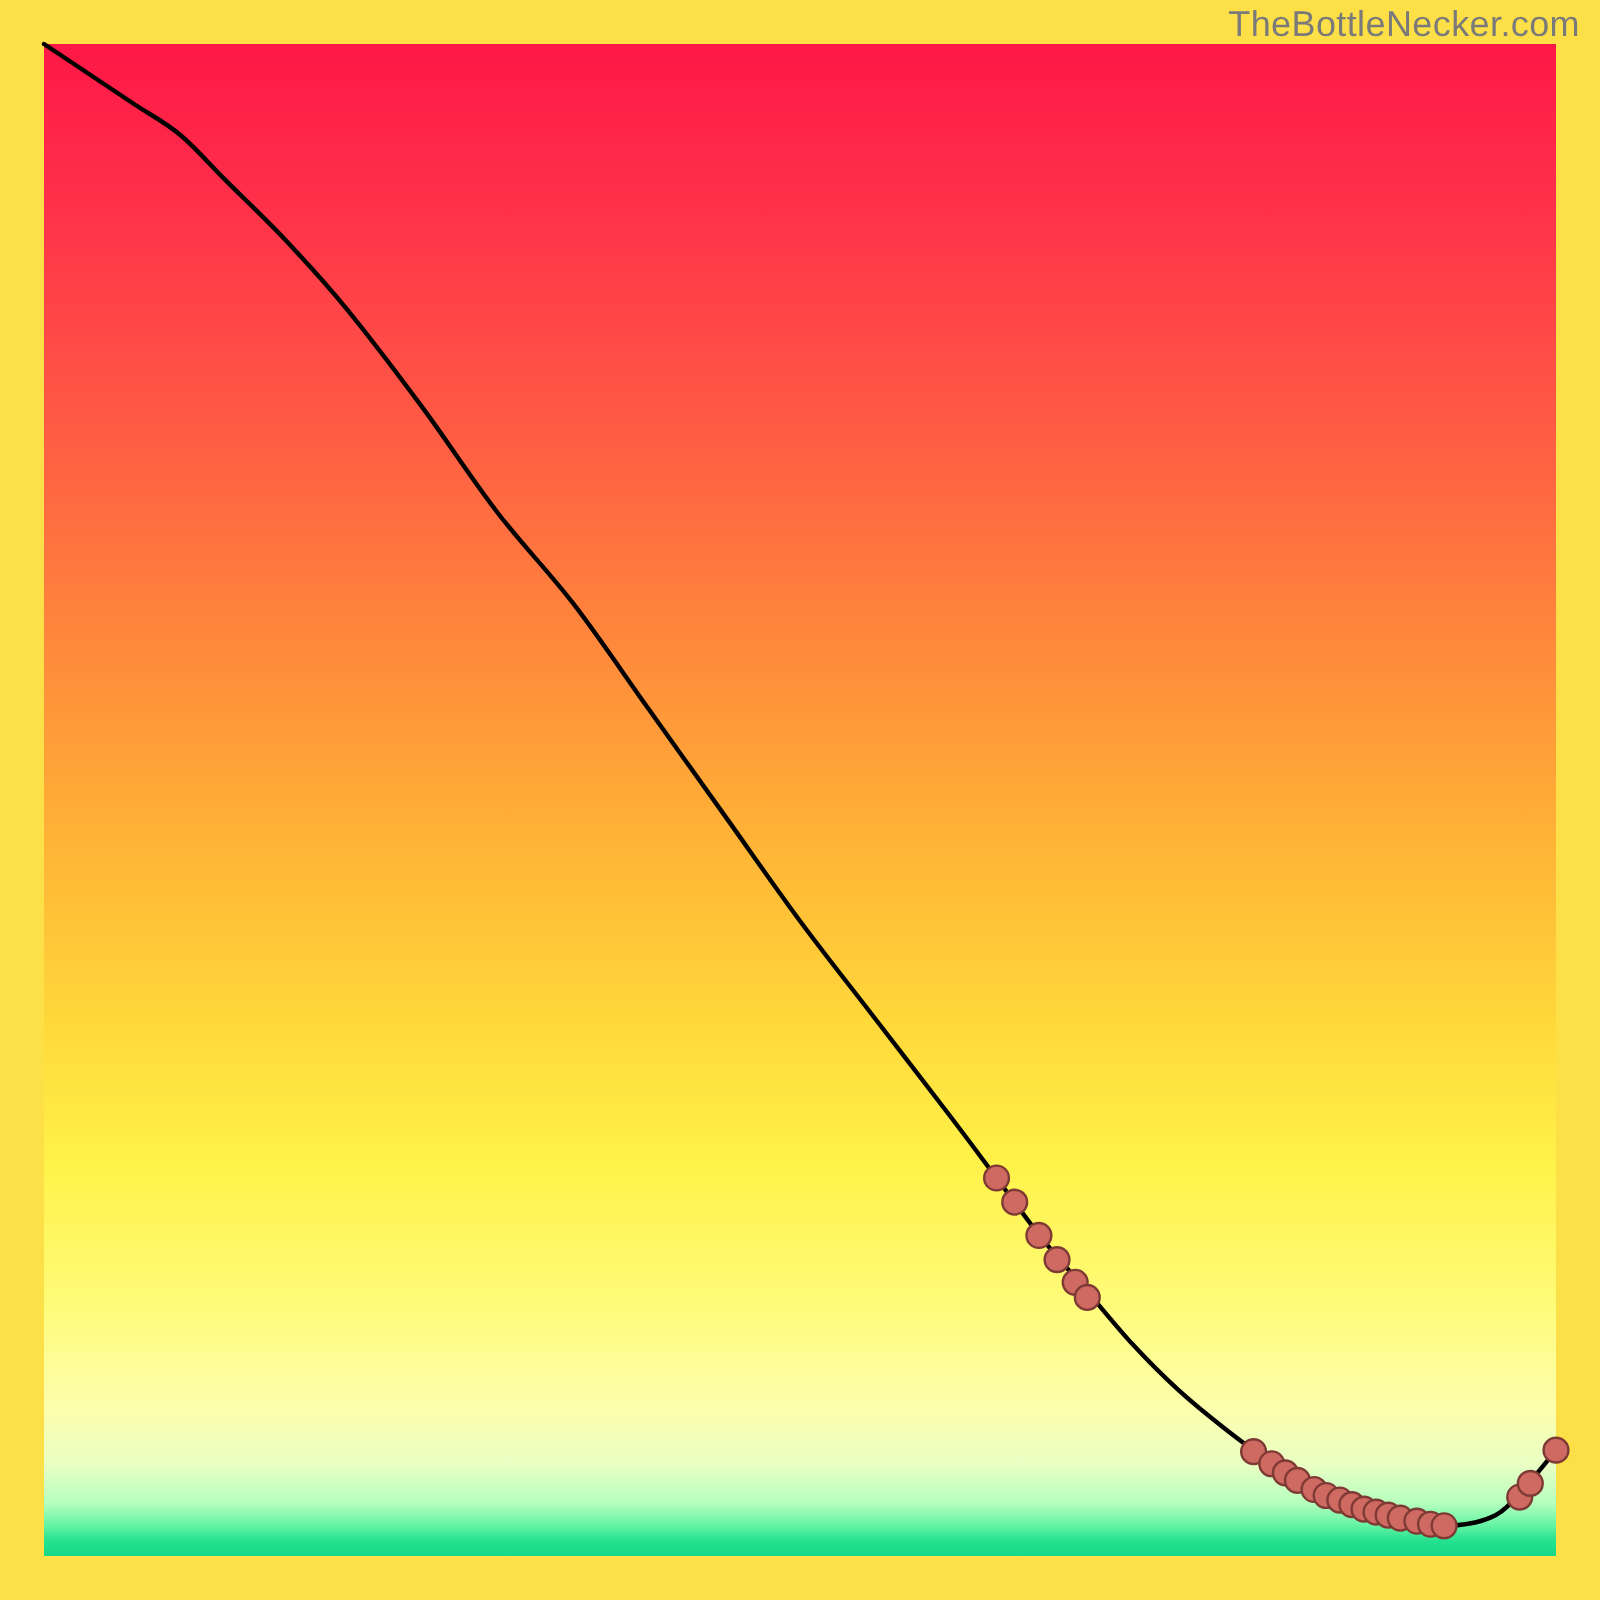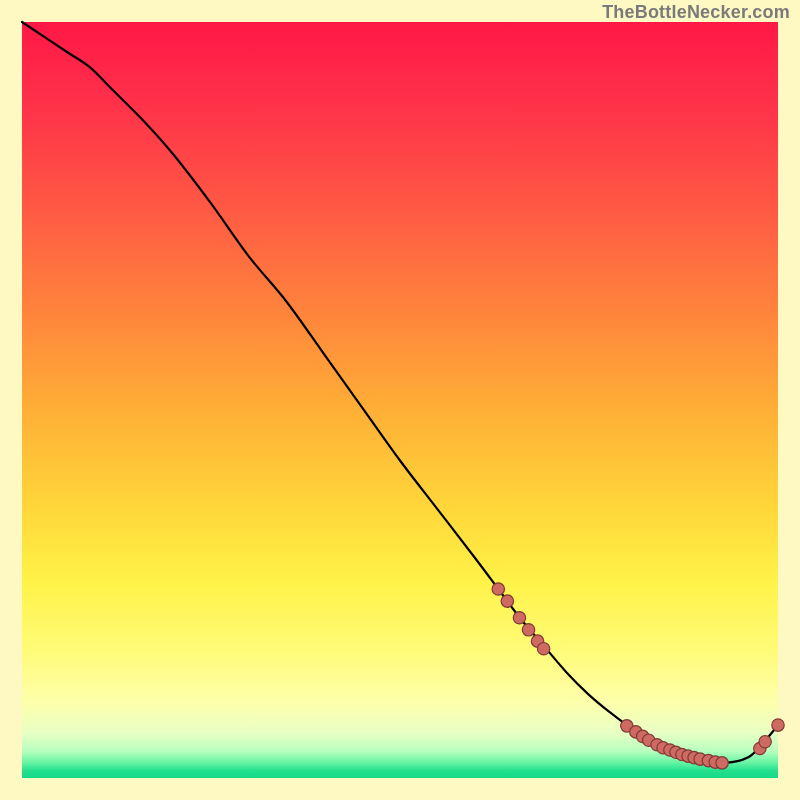--- a/index.html
+++ b/index.html
@@ -1,22 +1,21 @@
 <!DOCTYPE html>
 <html><head>
 <meta charset="utf-8">
 <style>
   * { margin: 0; padding: 0; box-sizing: border-box; }
   html, body { width: 800px; height: 800px; overflow: hidden; background: #000; }
   .stage {
     position: relative;
     width: 800px;
     height: 800px;
-    background: #fef9c3;
-    font-weight: bold;
+    background: #fde047;
   }
   .plot-area {
     position: absolute;
     left: 22px;
     top: 22px;
     width: 756px;
     height: 756px;
     
     background: linear-gradient(to bottom,
       #ff1846 0%,

